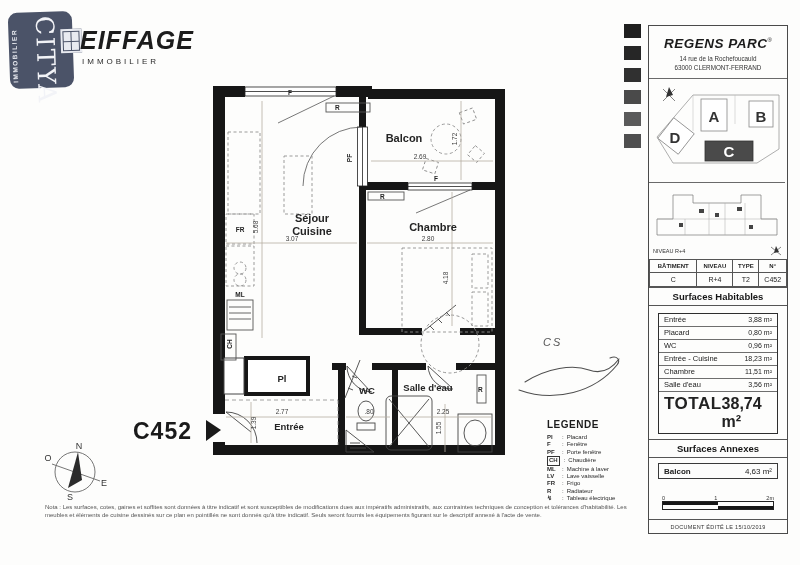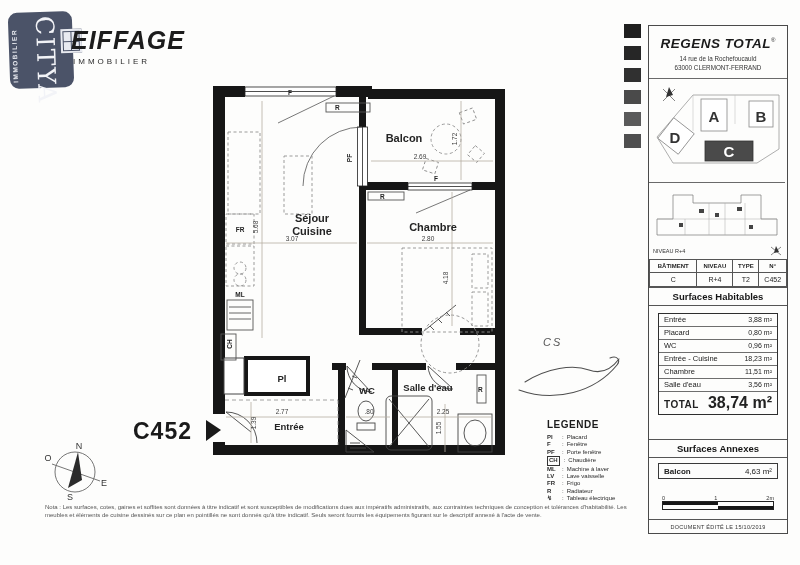--- a/index.html
+++ b/index.html
@@ -8,21 +8,21 @@
   
   .citya-stamp{position:absolute;left:9px;top:12px;width:64px;height:76px;background:#4b5368;
                border-radius:9px;transform:rotate(-2deg);}
   .citya-immo{position:absolute;left:2px;top:6px;height:64px;writing-mode:vertical-rl;
               transform:rotate(180deg);color:#e8eaf0;font-size:6.5px;letter-spacing:1.5px;font-weight:bold;}
   .citya-name{position:absolute;left:22px;top:4px;height:70px;writing-mode:vertical-rl;
               color:#f2f3f7;font-family:"DejaVu Serif",serif;font-size:25px;letter-spacing:2px;}
   .citya-icon{position:absolute;left:52px;top:18px;width:15px;height:18px;border:2px solid #e8eaf0;
               background:#4b5368;display:grid;grid-template-columns:1fr 1fr;gap:1px;padding:1px;}
   .citya-icon span{background:#e8eaf0;}
-  .eiffage{position:absolute;left:71px;top:26px;}
+  .eiffage{position:absolute;left:80px;top:26px;}
   .eiffage-name{font-size:25px;font-weight:800;font-style:italic;letter-spacing:1px;color:#1c1c1c;}
   .eiffage-sub{font-size:8px;letter-spacing:3px;color:#2a2a2a;margin-top:2px;margin-left:2px;}
   
   #plan-svg{position:absolute;left:0;top:0;}
   svg{font-family:"Liberation Sans",sans-serif;}
   .t-room{font-size:11px;font-weight:bold;fill:#242424;}
   .t-room-s{font-size:9.5px;font-weight:bold;fill:#242424;}
   .t-dim{font-size:6.5px;fill:#3c3c3c;}
   .t-mark{font-size:6.5px;font-weight:bold;fill:#242424;}
   .t-unit{font-size:23px;font-weight:bold;fill:#1a1a1a;letter-spacing:1px;}
@@ -54,21 +54,21 @@
   .unit-table{width:100%;border-collapse:collapse;margin-top:2px;}
   .unit-table th{border:1px solid #555;font-size:6px;font-weight:bold;padding:3px 1px;color:#1d1d1d;}
   .unit-table td{border:1px solid #555;font-size:7px;text-align:center;padding:3px 1px;}
   .sec-title{border-top:1px solid #555;border-bottom:1px solid #555;text-align:center;
              font-size:9.5px;font-weight:bold;padding:3px 0;color:#161616;}
   .sh-box{margin:7px 9px 0;border:1px solid #2e2e2e;}
   .sh-row{display:flex;justify-content:space-between;align-items:baseline;border-bottom:1px solid #6e6e6e;
           font-size:7.5px;padding:1.5px 5px;}
   .sh-row .val{font-size:7px;}
   .sh-total{display:flex;justify-content:space-between;align-items:baseline;padding:2px 5px;}
-  .sh-total .lbl{font-size:10px;font-weight:bold;letter-spacing:.5px;}
+  .sh-total .lbl{font-size:17px;font-weight:bold;letter-spacing:.5px;}
   .sh-total .val{font-size:16px;font-weight:bold;}
   .p-bottom{margin-top:auto;}
   .sa-box{margin:5px 9px;border:1px solid #3a3a3a;display:flex;justify-content:space-between;
           font-size:8px;padding:2.5px 5px;}
   .sa-box .lbl{font-weight:bold;}
   .scale-wrap{width:112px;margin:16px auto 0;}
   .scale-ticks{display:flex;justify-content:space-between;font-size:5.5px;color:#333;}
   .scale-bar{border:1px solid #222;height:7px;position:relative;}
   .sb1{position:absolute;left:0;top:0;width:50%;height:3px;background:#161616;}
   .sb2{position:absolute;left:50%;bottom:0;width:50%;height:3px;background:#161616;}
@@ -316,21 +316,21 @@
       <div style="background:#262626"></div>
       <div style="background:#303030"></div>
     <div style="background:#4a4a4a"></div>
       <div style="background:#5a5a5a"></div>
       <div style="background:#4f4f4f"></div>
   </div>
 
   <div class="panel">
 
     <div class="p-head">
-      <span class="p-name">REGENS TOTAL</span><span class="p-reg">®</span>
+      <span class="p-name">REGENS PARC</span><span class="p-reg">®</span>
       <div class="p-addr">
         <div>14 rue de la Rochefoucauld</div>
         <div>63000 CLERMONT-FERRAND</div>
       </div>
     </div>
 
     <svg class="p-site" width="136" height="103" viewBox="0 0 136 103">
       <path d="M 8,58 L 44,16 L 130,16 L 130,70 L 108,84 L 24,84 Z" fill="none" stroke="#999" stroke-width="0.8"></path>
       <line x1="44" y1="16" x2="44" y2="52" stroke="#bbb" stroke-width="0.5"></line>
       <line x1="86" y1="16" x2="86" y2="45" stroke="#bbb" stroke-width="0.5"></line>

